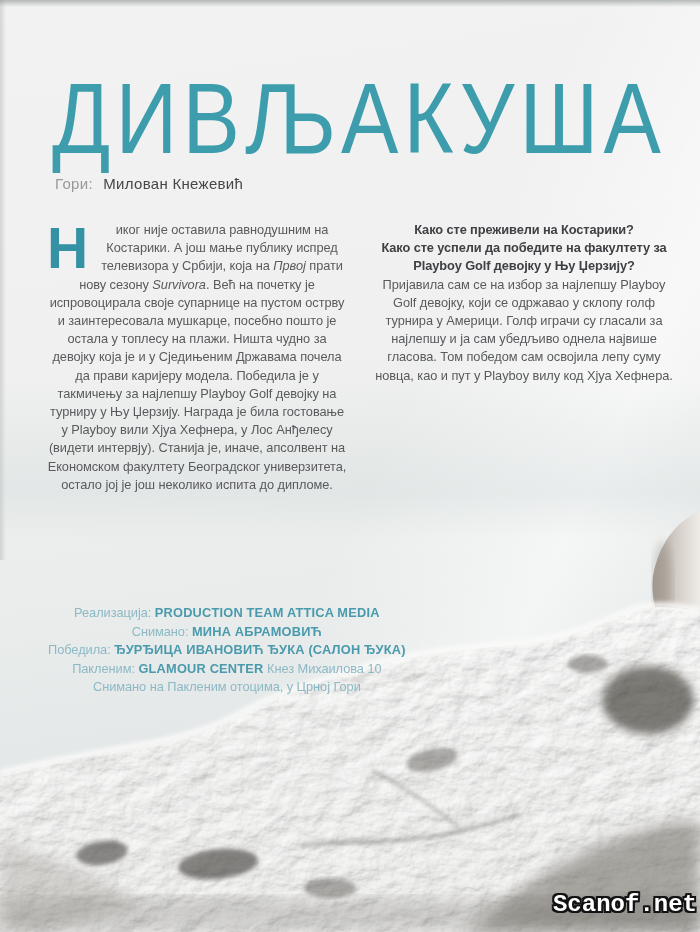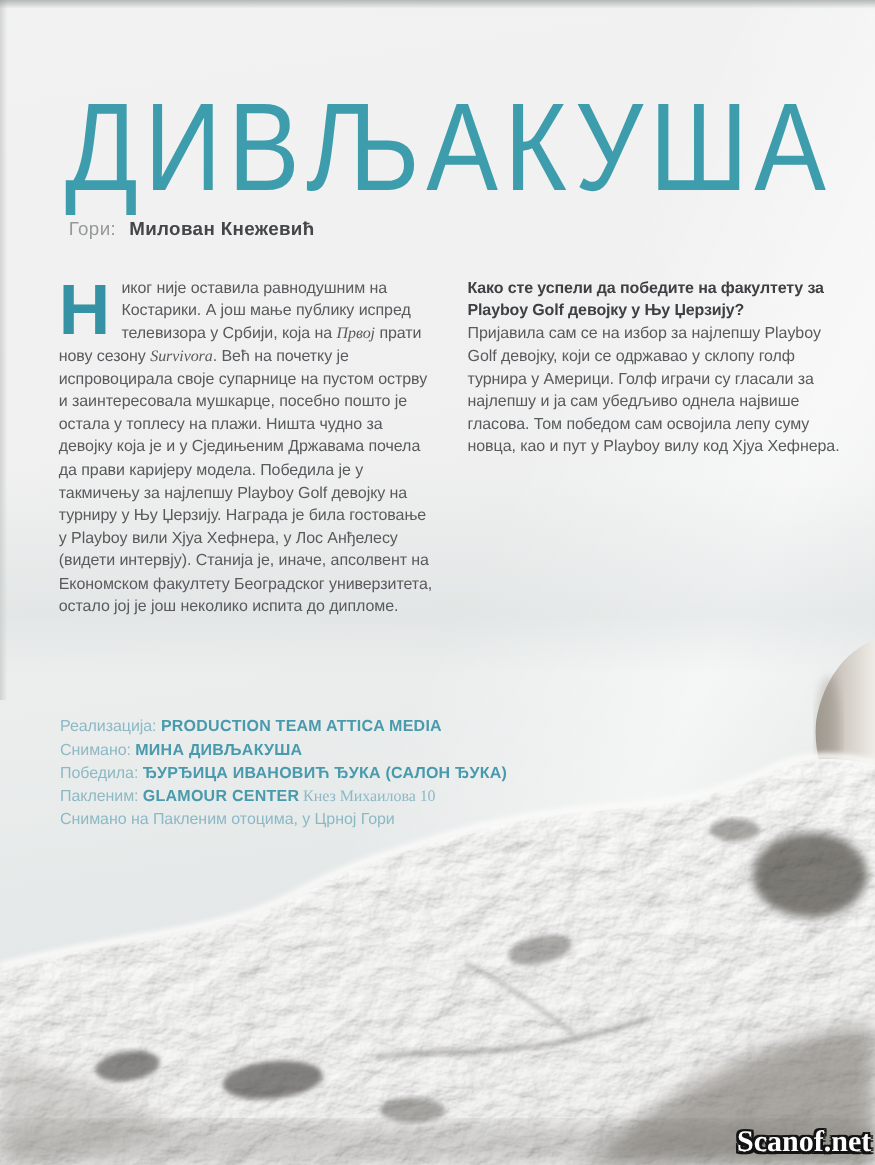--- a/index.html
+++ b/index.html
@@ -3,59 +3,60 @@
 <meta charset="utf-8">
 <title>Magazine page</title>
 <style>
   html,body{margin:0;padding:0;background:#ffffff;}
   .page{
     position:relative;width:700px;height:932px;overflow:hidden;
     background:
       linear-gradient(115deg, rgba(255,255,255,0) 52%, rgba(255,255,255,.55) 72%, rgba(255,255,255,0) 88%),
       linear-gradient(172deg,#f1f2f1 0%,#eff0ef 38%,#eaedec 58%,#e4e8e8 74%,#e8ebe9 100%);
     font-family:"Liberation Sans","DejaVu Sans",sans-serif;
+    text-align:center;
   }
   .edge-top{position:absolute;top:0;left:0;right:0;height:7px;
     background:linear-gradient(180deg,rgba(130,136,135,.55),rgba(130,136,135,0));}
   .edge-left{position:absolute;top:0;left:0;height:560px;width:6px;
     background:linear-gradient(90deg,rgba(140,146,145,.30),rgba(140,146,145,0));}
   .sky-shade{position:absolute;left:0;top:380px;width:100%;height:160px;
     background:linear-gradient(180deg,rgba(206,214,214,0),rgba(203,212,213,.30) 70%,rgba(203,212,213,0));}
 
   .title{
     position:absolute;left:52px;top:68px;margin:0;white-space:nowrap;
     font-size:100px;line-height:1;font-weight:400;color:#3d9dac;
     letter-spacing:6px;transform:scaleX(.86);transform-origin:left top;
   }
   .photo-credit{position:absolute;left:55px;top:175px;font-size:15px;letter-spacing:.3px;}
   .pc-label{color:#97999b;}
-  .pc-name{color:#454649;font-weight:700;margin-left:6px;}
+  .pc-name{color:#454649;font-weight:400;margin-left:6px;}
 
   .columns{position:absolute;left:47px;top:221px;width:628px;display:flex;gap:27px;z-index:3;}
   .col{width:300px;font-size:12.8px;line-height:18.2px;color:#595a5d;letter-spacing:-.05px;}
   .col p{margin:0;}
-  .it{font-style:italic;font-family:Liberation Serif, serif;}
+  .it{font-style:italic;}
   .dropcap{
     float:left;font-size:57px;line-height:46px;padding:4px 9px 2px 0;
     color:#3592a4;font-weight:700;
   }
   .question{font-weight:700;color:#3f4044;margin:0;letter-spacing:-.1px;}
   .q-gap{margin-top:18px;}
 
-  .credits{position:absolute;left:48px;top:572px;font-size:12.8px;line-height:18.6px;z-index:3;letter-spacing:-.05px;}
+  .credits{position:absolute;left:48px;top:604px;font-size:12.8px;line-height:18.6px;z-index:3;letter-spacing:-.05px;}
   .c-label{color:#8cb9c5;}
   .c-value{color:#4a9aad;font-weight:700;letter-spacing:.2px;}
-  .c-suffix{color:#8cb9c5;font-family:Liberation Serif, serif;}
+  .c-suffix{color:#8cb9c5;}
 
   .rock-wrap{position:absolute;left:0;top:500px;width:700px;height:432px;z-index:2;}
   .rock-wrap svg{display:block;}
 
   .watermark{
-    position:absolute;right:3px;bottom:4px;z-index:6;
-    font-family:Liberation Serif, serif;font-weight:700;font-size:24px;color:#ffffff;
+    position:absolute;right:3px;bottom:14px;z-index:6;
+    font-family:Liberation Mono, monospace;font-weight:700;font-size:24px;color:#ffffff;
     text-shadow:-2px -2px 0 #131313,2px -2px 0 #131313,-2px 2px 0 #131313,2px 2px 0 #131313,
                  0 -2px 0 #131313,0 2px 0 #131313,-2px 0 0 #131313,2px 0 0 #131313;
   }
 </style>
 </head>
 <body>
 
 <div class="page">
 
   <div class="edge-top"></div>
@@ -67,28 +68,29 @@
   <div class="photo-credit">
     <span class="pc-label">Гори:</span>
     <span class="pc-name">Милован Кнежевић</span>
   </div>
 
   <div class="columns">
     <div class="col">
       <p><span class="dropcap">Н</span><span>иког није оставила равнодушним на Костарики. А још мање публику испред телевизора у Србији, која на </span><span class="it">Првој</span><span> прати нову сезону </span><span class="it">Survivora</span><span>. Већ на почетку је испровоцирала своје супарнице на пустом острву и заинтересовала мушкарце, посебно пошто је остала у топлесу на плажи. Ништа чудно за девојку која је и у Сједињеним Државама почела да прави каријеру модела. Победила је у такмичењу за најлепшу Playboy Golf девојку на турниру у Њу Џерзију. Награда је била гостовање у Playboy вили Хјуа Хефнера, у Лос Анђелесу (видети интервју). Станија је, иначе, апсолвент на Економском факултету Београдског универзитета, остало јој је још неколико испита до дипломе.</span></p>
     </div>
     <div class="col">
+      <p class="question">Како сте преживели на Костарики?</p>
       <p class="question q-gap">Како сте успели да победите на факултету за Playboy Golf девојку у Њу Џерзију?</p>
       <p>Пријавила сам се на избор за најлепшу Playboy Golf девојку, који се одржавао у склопу голф турнира у Америци. Голф играчи су гласали за најлепшу и ја сам убедљиво однела највише гласова. Том победом сам освојила лепу суму новца, као и пут у Playboy вилу код Хјуа Хефнера.</p>
     </div>
   </div>
 
   <div class="credits">
     <div class="credit-line"><span class="c-label">Реализација: </span><span class="c-value">PRODUCTION TEAM ATTICA MEDIA</span><span class="c-suffix"></span></div>
-    <div class="credit-line"><span class="c-label">Снимано: </span><span class="c-value">МИНА ДИВЉАКУША</span><span class="c-suffix"></span></div>
+    <div class="credit-line"><span class="c-label">Снимано: </span><span class="c-value">МИНА АБРАМОВИЋ</span><span class="c-suffix"></span></div>
     <div class="credit-line"><span class="c-label">Победила: </span><span class="c-value">ЂУРЂИЦА ИВАНОВИЋ ЂУКА (САЛОН ЂУКА)</span><span class="c-suffix"></span></div>
     <div class="credit-line"><span class="c-label">Пакленим: </span><span class="c-value">GLAMOUR CENTER</span><span class="c-suffix"> Кнез Михаилова 10</span></div>
     <div class="credit-line"><span class="c-label">Снимано на Пакленим отоцима, у Црној Гори</span></div>
   </div>
 
   <div class="rock-wrap">
     <svg width="700" height="432" viewBox="0 500 700 432" xmlns="http://www.w3.org/2000/svg">
       <defs>
         <linearGradient id="kneeGrad" x1="0" y1="0" x2="1" y2="0">
           <stop offset="0" stop-color="#a39c93"></stop>

